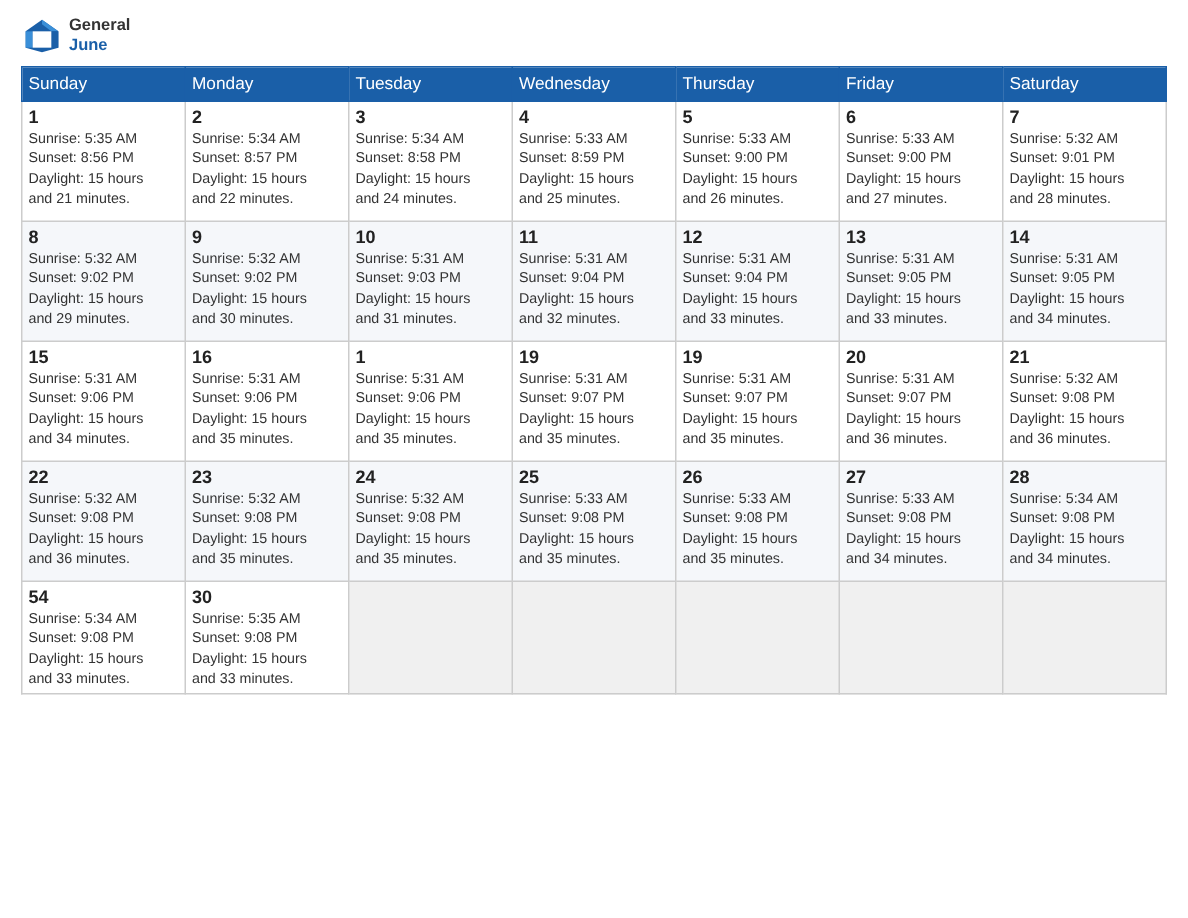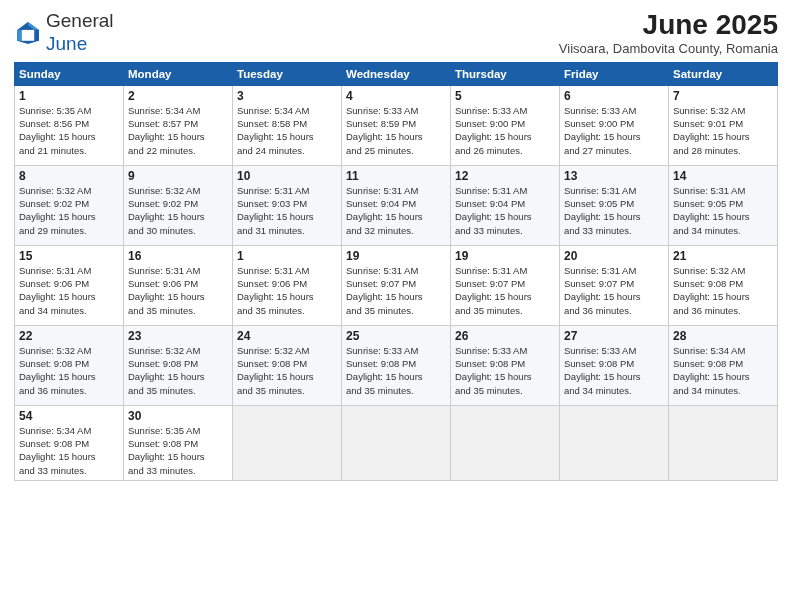--- a/index.html
+++ b/index.html
@@ -22,22 +22,22 @@
       justify-content: space-between;
       align-items: flex-start;
       margin-bottom: 6px;
     }
     .logo {
       display: flex;
       align-items: center;
       gap: 4px;
     }
     .logo-text {
-      font-size: 19px;
-      font-weight: normal;
+      font-size: 11px;
+      font-weight: bold;
       line-height: 1.2;
     }
     .logo-general { color: #333; }
     .logo-blue { color: #1a5fa8; }
     .logo-icon {
       width: 28px;
       height: 28px;
     }
     .title-section {
       text-align: right;
@@ -54,21 +54,21 @@
     }
     .calendar {
       width: 100%;
       border-collapse: collapse;
       table-layout: fixed;
     }
     .calendar th {
       background: #1a5fa8;
       color: #fff;
       font-size: 11.5px;
-      font-weight: bold;
+      font-weight: normal;
       padding: 5px 4px;
       text-align: left;
       border: 1px solid #1a5fa8;
       margin-left: 28px;
     }
     .calendar td {
       border: 1px solid #ccc;
       vertical-align: top;
       padding: 3px 4px;
       height: 80px;
@@ -107,24 +107,20 @@
         <polygon points="18,4 32,14 26,14 18,8" fill="#3a8fd8"></polygon>
         <polygon points="26,14 32,14 32,28 26,28" fill="#1a5fa8"></polygon>
         <polygon points="4,14 10,14 10,28 4,28" fill="#3a8fd8"></polygon>
         <rect x="10" y="14" width="16" height="14" fill="#fff"></rect>
       </svg>
       <div class="logo-text">
         <span class="logo-general">General</span><br>
         <span class="logo-blue">June</span>
       </div>
     </div>
-    <div class="title-section">
-      <div class="month-title">June 2025</div>
-      <div class="location">Viisoara, Dambovita County, Romania</div>
-    </div>
   </div>
 
   <table class="calendar">
     <thead>
       <tr>
       <th>Sunday</th>
           <th>Monday</th>
           <th>Tuesday</th>
           <th>Wednesday</th>
           <th>Thursday</th>

